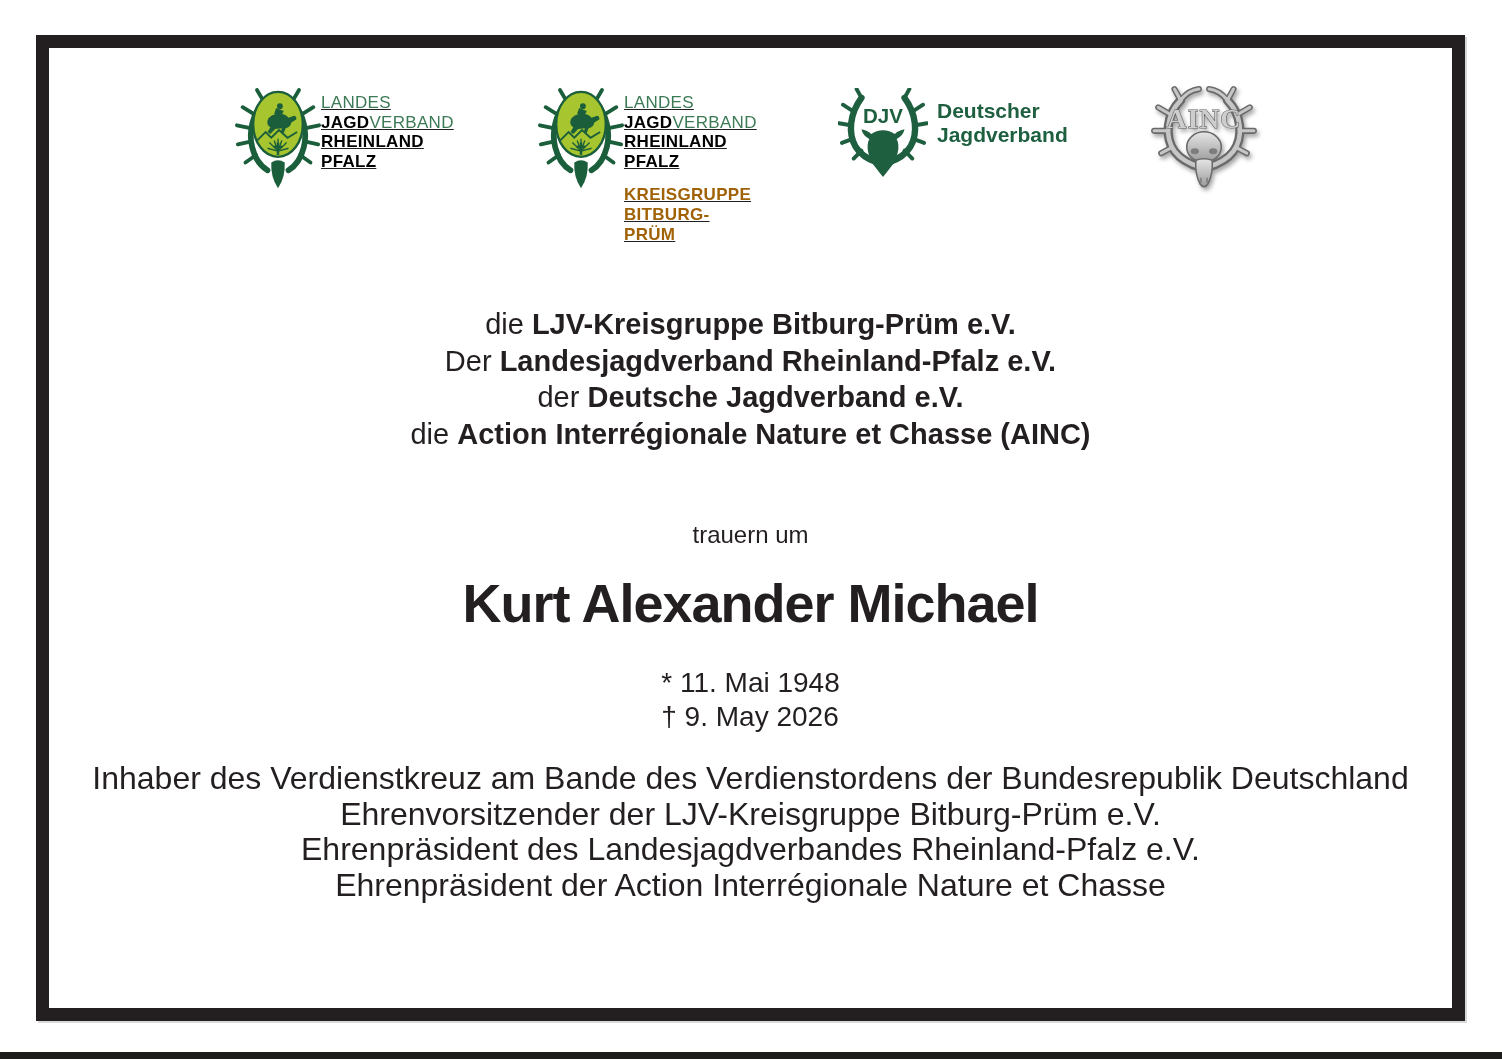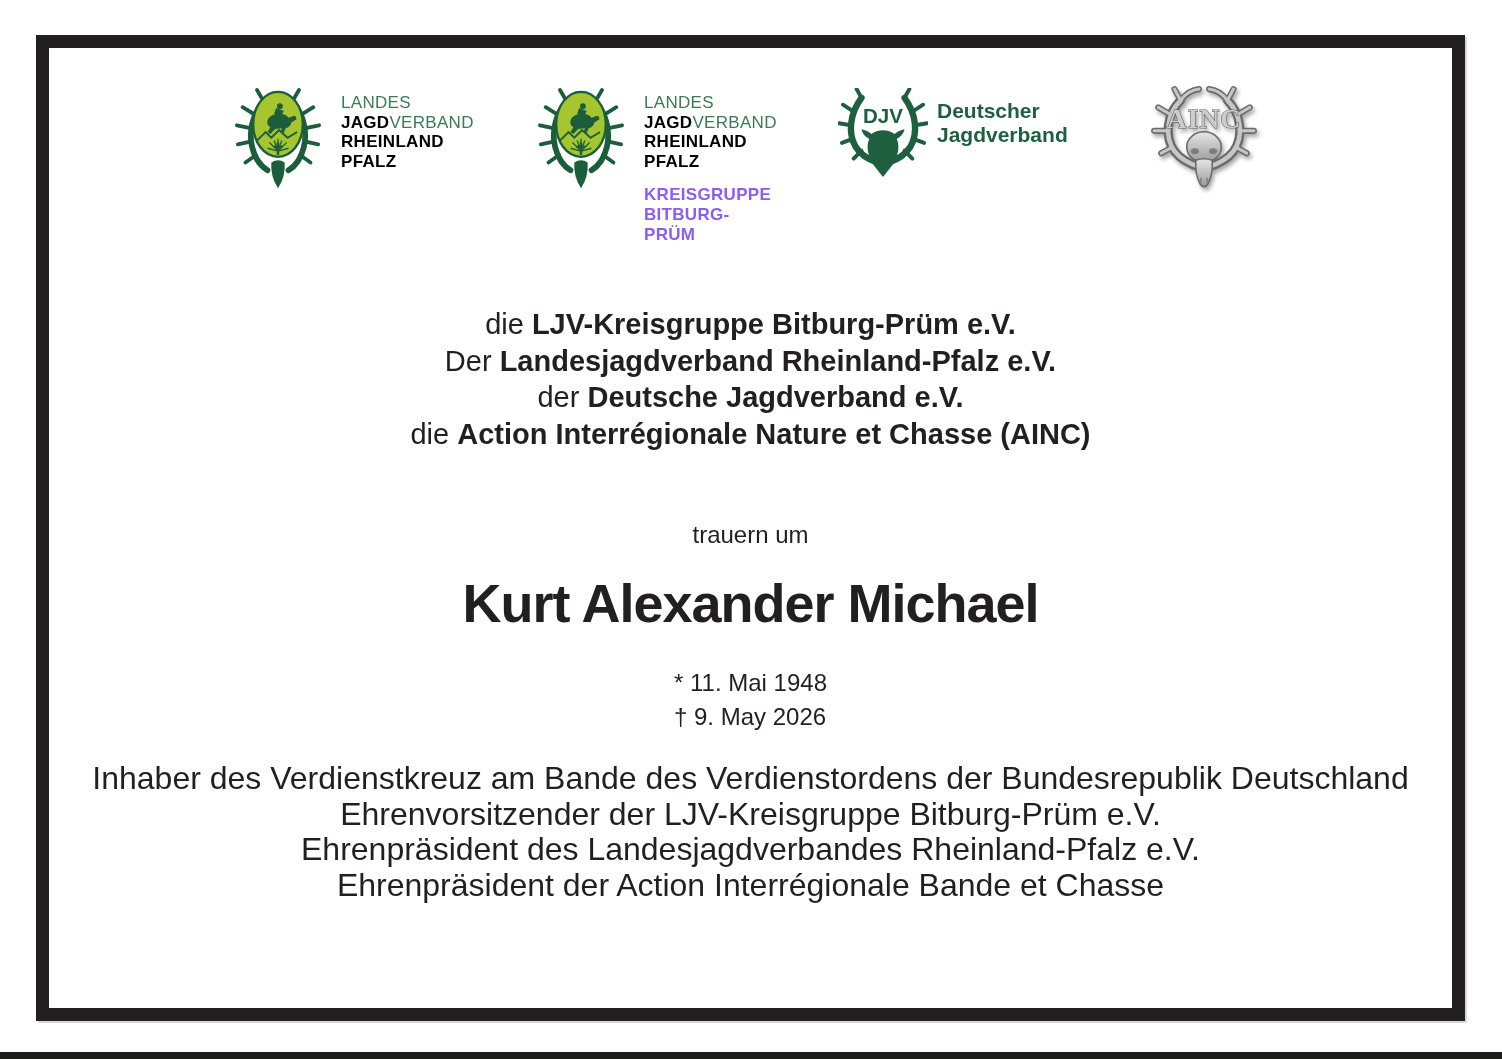--- a/index.html
+++ b/index.html
@@ -13,37 +13,37 @@
     box-shadow:2px 2px 0 #d9d9d9;
   }
 
   
   .logo { position:absolute; display:flex; align-items:flex-start; }
   .logo-ljv1 { left:186px; top:38px; }
   .logo-ljv2 { left:489px; top:38px; }
   .logo-djv  { left:789px; top:40px; }
   .logo-ainc { left:1099px; top:36px; }
 
-  .ljv-textcol { margin-left:20px; margin-top:7px; }
+  .ljv-textcol { margin-left:0; margin-top:7px;text-decoration:underline; }
   .ljv-wordmark { font-size:17px; line-height:19.5px; letter-spacing:0.3px; }
   .g-med  { color:#3c7a55; font-weight:400; }
   .g-dark { color:#000000; font-weight:700; }
-  .kg-block { margin-top:14px; font-weight:700; color:#8b5cf6; font-size:17px; line-height:20px; letter-spacing:0.3px; }
+  .kg-block { margin-top:14px; font-weight:700; color:#a16207; font-size:17px; line-height:20px; letter-spacing:0.3px; }
 
   .djv-wordmark { margin-left:9px; margin-top:11px; font-weight:700; color:#1e5f40; font-size:21px; line-height:24px; }
 
   .ainc-svg { filter:drop-shadow(2px 3px 2px rgba(0,0,0,0.35)); }
 
   
   .centerline { position:absolute; left:0; right:0; text-align:center; }
   .org-block { top:258px; font-size:29px; line-height:36.6px; }
   .org-line .bold { font-weight:700; }
   .mourn-line { top:473px; font-size:24px; }
   .deceased-name { top:524px; font-size:54px; font-weight:700; letter-spacing:-1px; }
-  .dates-block { top:618px; font-size:24px; }
+  .dates-block { top:618px; font-size:28px; }
   .dates-inner { display:inline-block; text-align:left; line-height:34px; }
   .honors-block { top:713px; font-size:32px; line-height:35.5px; }
 
   .bottom-rule { position:absolute; left:0; top:1052px; width:1502px; height:7px; background:#1d1d1b; }
 
   svg text { font-family:"Liberation Sans", sans-serif; }
   .ainc-letters { font-family:"Liberation Serif", serif; }
 </style>
 </head>
 <body>
@@ -215,18 +215,18 @@
     <div class="dates-inner">
       <div>* 11. Mai 1948</div>
       <div>† 9. May 2026</div>
     </div>
   </div>
 
   <div class="centerline honors-block">
     <div>Inhaber des Verdienstkreuz am Bande des Verdienstordens der Bundesrepublik Deutschland</div>
     <div>Ehrenvorsitzender der LJV-Kreisgruppe Bitburg-Prüm e.V.</div>
     <div>Ehrenpräsident des Landesjagdverbandes Rheinland-Pfalz e.V.</div>
-    <div>Ehrenpräsident der Action Interrégionale Bande et Chasse</div>
+    <div>Ehrenpräsident der Action Interrégionale Nature et Chasse</div>
   </div>
 
 </div>
 
 <div class="bottom-rule"></div>
 
 </body></html>

